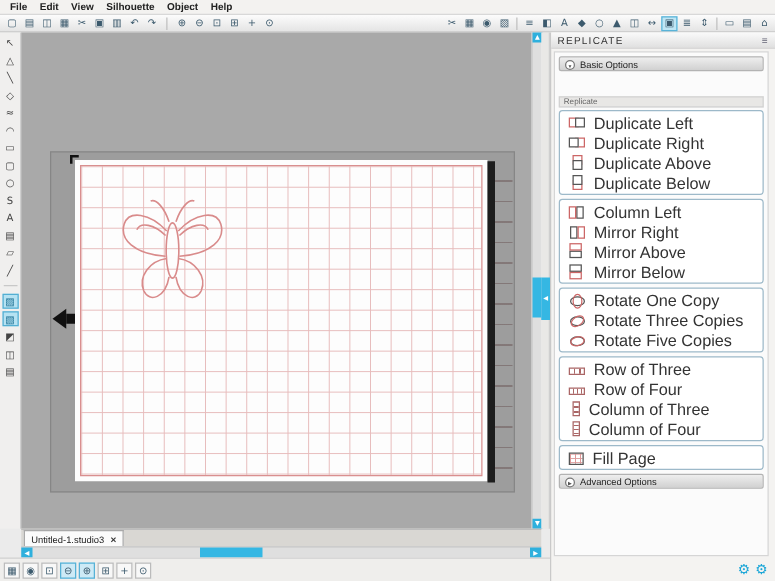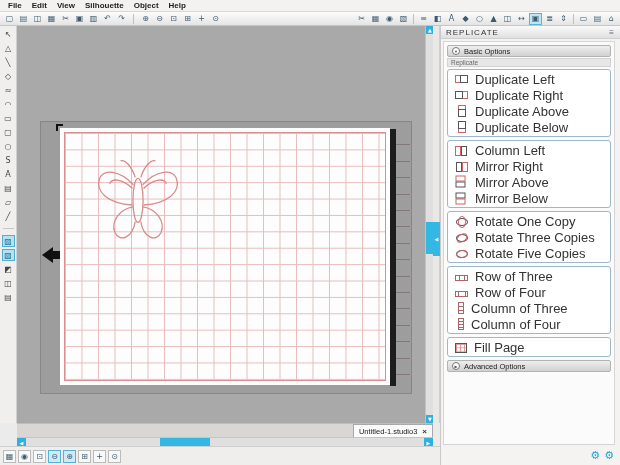--- a/index.html
+++ b/index.html
@@ -37,40 +37,40 @@
   .pointer-arrow::after { content:''; position:absolute; left:11px; top:-4px; width:7px; height:8px; background:#111; }
 
   
   .vscroll { position:absolute; left:425px; top:26px; width:8px; height:397px; background:#dfdfdf; border-left:1px solid #c2c2c2; }
   .vthumb { position:absolute; left:0; top:196px; width:8px; height:32px; background:#35b7e3; }
   .sbx { position:absolute; width:8px; height:8px; background:#2fb0dd; color:#fff; font-size:5px; display:flex; align-items:center; justify-content:center; font-family:"DejaVu Sans",sans-serif; }
   .sbx.top { top:0; } .sbx.bot { bottom:0; }
   .panel-handle { position:absolute; left:433px; top:26px; width:7px; height:397px; background:#e9e8e6; border-right:1px solid #cfcfcf; }
   .grip { position:absolute; left:0; top:196px; width:7px; height:34px; background:#35b7e3; color:#fff; font-size:5px; display:flex; align-items:center; justify-content:center; }
 
-  .tabbar { position:absolute; left:17px; top:423px; width:416px; height:14px; background:#d9d7d3; border-top:1px solid #bdbdbd; display:flex; align-items:flex-end;justify-content:flex-end; }
+  .tabbar { position:absolute; left:17px; top:423px; width:416px; height:14px; background:#d9d7d3; border-top:1px solid #bdbdbd; display:flex; align-items:flex-end; }
   .tab { height:13px; background:#fbfbfb; border:1px solid #a9a9a9; border-bottom:none; margin-left:2px; padding:0 5px; display:flex; align-items:center; gap:5px; font-size:7.5px; color:#222; }
   .tab-close { font-size:8px; font-weight:bold; color:#333; }
 
   .hscroll { position:absolute; left:17px; top:437px; width:416px; height:9px; background:#dfdfdf; border-top:1px solid #c5c5c5; }
   .sbxh { position:absolute; width:9px; height:9px; background:#2fb0dd; color:#fff; font-size:5px; display:flex; align-items:center; justify-content:center; top:0; font-family:"DejaVu Sans",sans-serif; }
   .sbxh.left { left:0; } .sbxh.right { right:0; }
   .hthumb { position:absolute; left:143px; top:0; width:50px; height:9px; background:#35b7e3; }
 
   
   .bottombar { position:absolute; left:0; top:446px; width:440px; height:19px; background:#efeeec; border-top:1px solid #cfcfcf; display:flex; align-items:center; gap:2px; padding-left:3px; }
   .bbicon { width:13px; height:13px; border:1px solid #bbb; background:#f8f8f8; display:flex; align-items:center; justify-content:center; font-size:8px; color:#3c5a6d; font-family:"DejaVu Sans",sans-serif; }
   .bbicon.active { background:#cdeaf6; border-color:#56b1d6; }
 
   
   .right-panel { position:absolute; left:440px; top:26px; width:180px; height:439px; background:#f4f3f1; border-left:1px solid #c9c9c9; }
   .panel-title { height:13px; background:linear-gradient(#fafafa,#e0e0e0); border-bottom:1px solid #cfcfcf; display:flex; align-items:center; padding:0 5px; font-size:8px; letter-spacing:1px; color:#333; }
   .panel-menu { margin-left:auto; color:#667; font-size:8px; }
   .panel-body { position:absolute; top:15px; left:2px; right:5px; bottom:20px; background:#fbfbfb; border:1px solid #d5d5d5; padding:3px; overflow:hidden; }
-  .sec-header { height:12px; background:linear-gradient(#eeeeee,#d1d1d1); border:1px solid #b3b3b3; border-radius:2px; display:flex; align-items:center; gap:4px; padding:0 4px; font-size:7.5px; color:#222; margin-bottom:1px; }
+  .sec-header { height:12px; background:linear-gradient(#eeeeee,#d1d1d1); border:1px solid #b3b3b3; border-radius:2px; display:flex; align-items:flex-end; gap:4px; padding:0 4px; font-size:7.5px; color:#222; margin-bottom:20px; }
   .sec-arrow { width:8px; height:8px; border:1px solid #777; border-radius:50%; display:flex; align-items:center; justify-content:center; font-size:4px; color:#555; background:#fff; flex:none; }
   .sub-label { height:9px; background:#e8e7e5; border:1px solid #d2d2d2; font-size:6.5px; color:#666; display:flex; align-items:center; padding:0 3px; margin-bottom:2px; }
   .group { border:1px solid #9db9c9; border-radius:3px; background:#fff; margin-bottom:3px; padding:1px 0; }
   .prow { height:16px; display:flex; align-items:center; gap:7px; padding:0 7px; font-size:13px; color:#333; }
   .ric { width:13px; height:12px; position:relative; flex:none; }
 
   .dup::before { content:''; position:absolute; width:6px; height:6px; border:1px solid #555; background:#fff; z-index:1; }
   .dup::after { content:''; position:absolute; width:6px; height:6px; border:1px solid #c66; }
   .dup-left::before { right:0; top:2px; } .dup-left::after { left:0; top:2px; }
   .dup-right::before { left:0; top:2px; } .dup-right::after { right:0; top:2px; }

